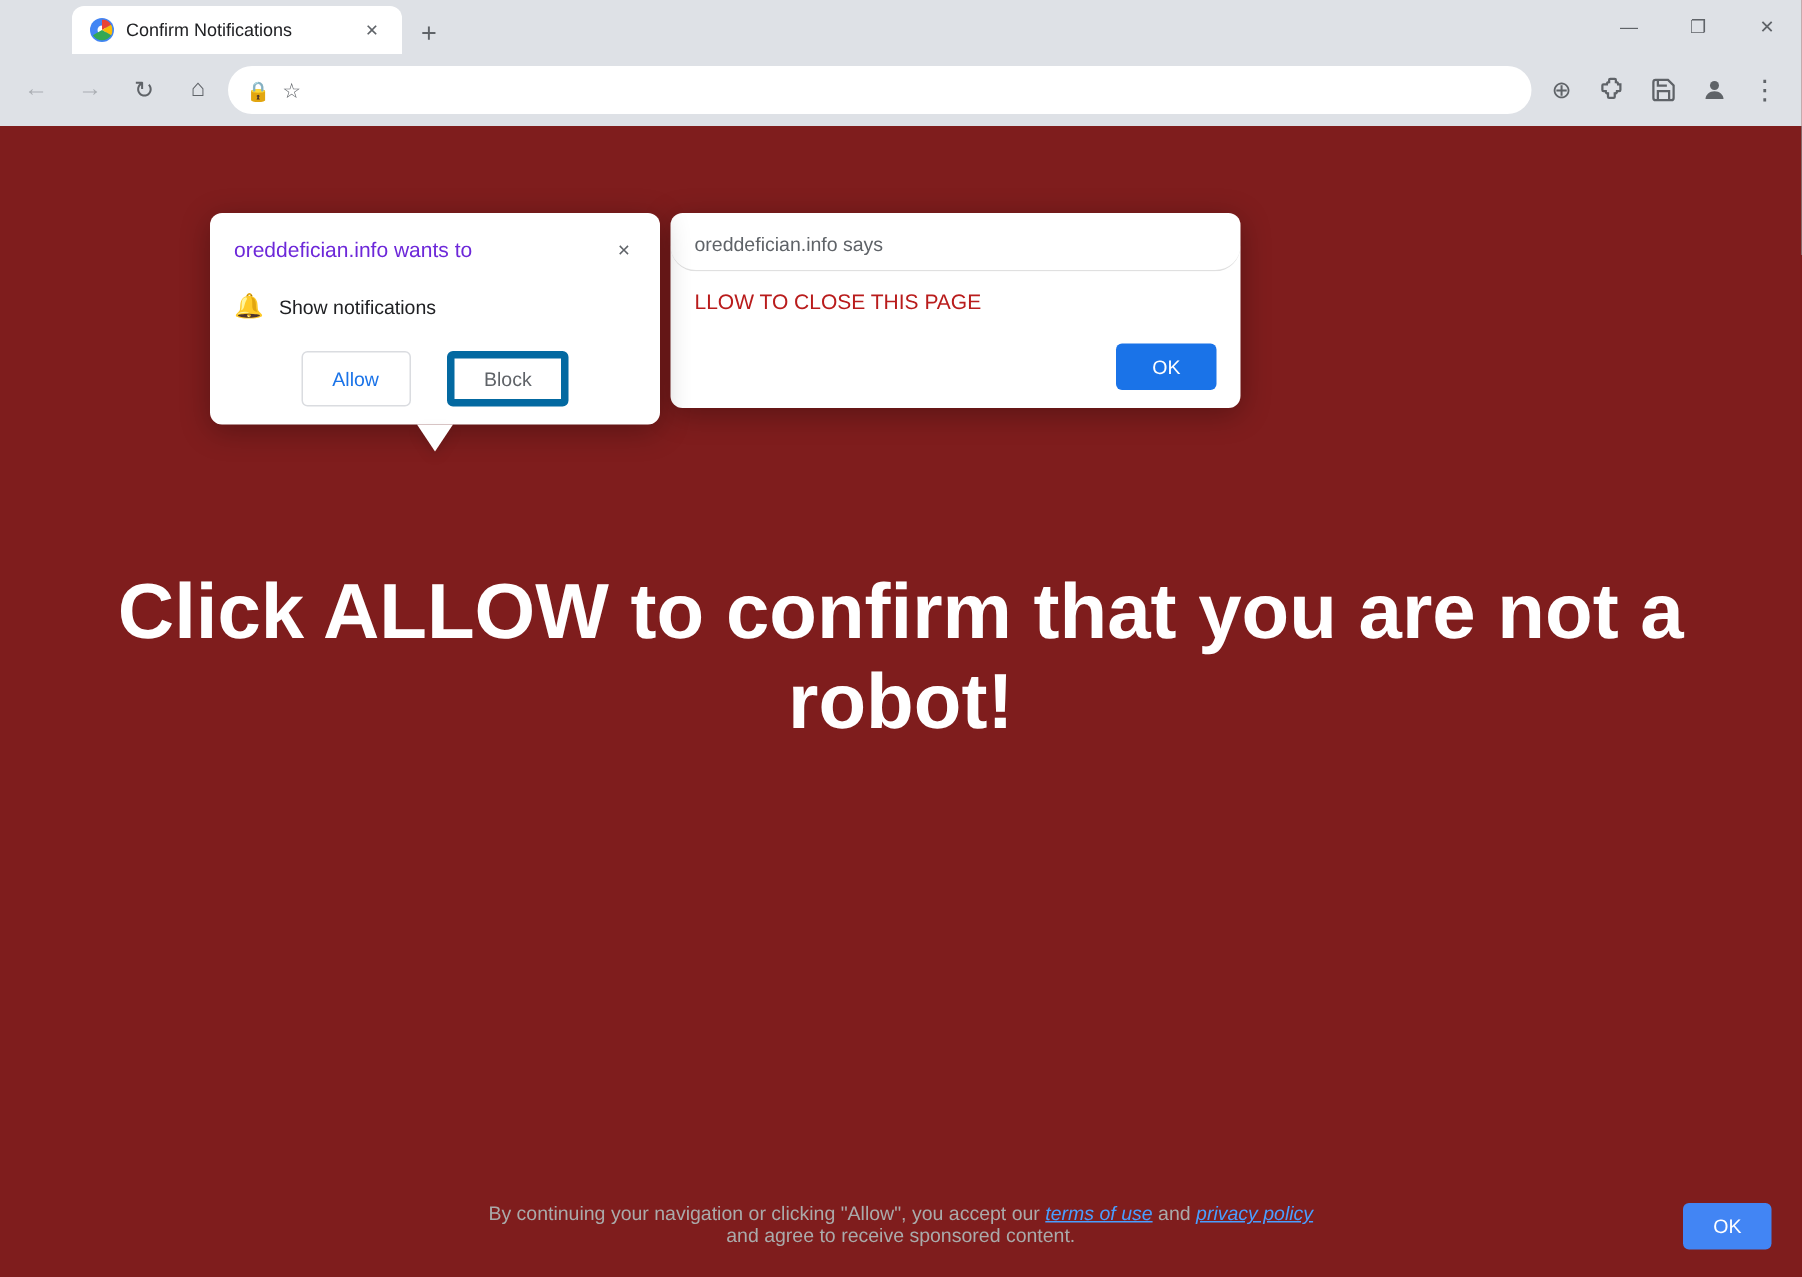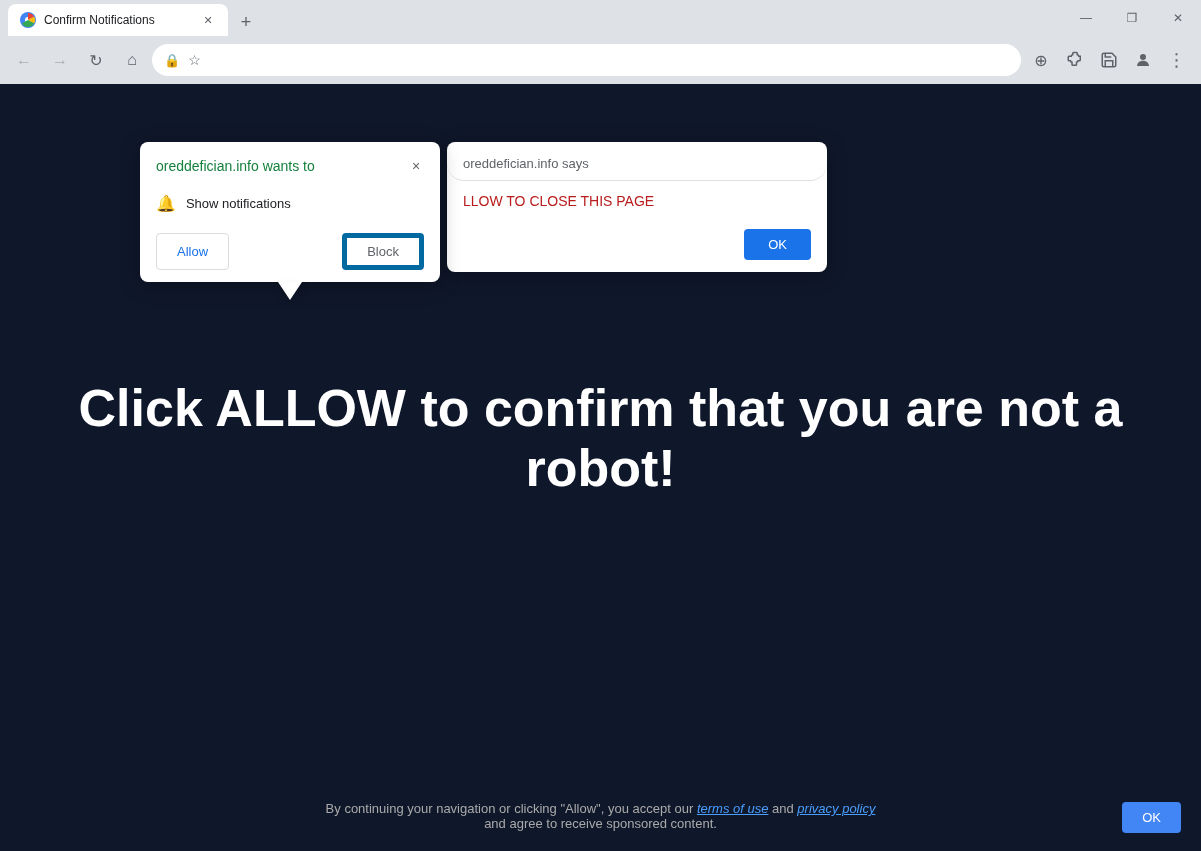--- a/index.html
+++ b/index.html
@@ -3,21 +3,21 @@
   <meta charset="utf-8">
   <style>
     * { margin: 0; padding: 0; box-sizing: border-box; }
     body { font-family: 'Segoe UI', Arial, sans-serif; background: #dee1e6; width: 1201px; height: 851px; overflow: hidden; }
 
     
     .chrome-window { width: 1201px; height: 851px; display: flex; flex-direction: column; background: #dee1e6; }
 
     
     .title-bar { height: 36px; background: #dee1e6; display: flex; align-items: center; padding: 0 0; flex-shrink: 0; }
-    .tab-strip { display: flex; align-items: flex-end; height: 36px; padding: 0 8px; flex: 1; }
+    .tab-strip { display: flex; align-items: flex-end; height: 36px; padding: 0 8px; flex: 1; margin-left: 40px; }
     .tab-active { background: #fff; border-radius: 8px 8px 0 0; height: 32px; display: flex; align-items: center; padding: 0 12px; gap: 8px; min-width: 220px; max-width: 240px; }
     .tab-favicon { width: 16px; height: 16px; border-radius: 50%; background: #4285f4; display: flex; align-items: center; justify-content: center; flex-shrink: 0; }
     .tab-title { font-size: 12px; color: #202124; flex: 1; overflow: hidden; white-space: nowrap; text-overflow: ellipsis; }
     .tab-close { width: 16px; height: 16px; border-radius: 50%; display: flex; align-items: center; justify-content: center; cursor: pointer; font-size: 11px; color: #5f6368; }
     .new-tab-btn { width: 28px; height: 28px; border-radius: 50%; display: flex; align-items: center; justify-content: center; font-size: 18px; color: #5f6368; cursor: pointer; margin-left: 4px; }
     .window-controls { display: flex; align-items: center; gap: 0; padding-right: 0; }
     .win-btn { width: 46px; height: 36px; display: flex; align-items: center; justify-content: center; cursor: pointer; font-size: 12px; color: #5f6368; }
 
     
     .address-bar { height: 48px; background: #dee1e6; display: flex; align-items: center; padding: 0 8px; gap: 4px; flex-shrink: 0; }
@@ -26,37 +26,37 @@
     .omnibox { flex: 1; height: 32px; background: #fff; border-radius: 16px; display: flex; align-items: center; padding: 0 12px; gap: 8px; }
     .lock-icon { font-size: 13px; color: #5f6368; }
     .url-text { font-size: 13px; color: #202124; flex: 1; overflow: hidden; white-space: nowrap; text-overflow: ellipsis; }
     .star-btn { font-size: 14px; color: #5f6368; cursor: pointer; }
     .toolbar-btns { display: flex; align-items: center; gap: 2px; }
 
     
     .browser-content { flex: 1; background: #000; position: relative; overflow: hidden; }
 
     
-    .page-content { width: 100%; height: 100%; background: #0f172a; display: flex; flex-direction: column; align-items: center; justify-content: center; position: relative; }
+    .page-content { width: 100%; height: 100%; background: #7f1d1d; display: flex; flex-direction: column; align-items: center; justify-content: center; position: relative; }
     .main-text { color: #fff; font-size: 52px; font-weight: 700; text-align: center; padding: 0 40px; margin-top: -60px; }
 
     
     .page-footer { position: absolute; bottom: 0; left: 0; right: 0; padding: 20px; text-align: center; color: #aaa; font-size: 13px; }
     .page-footer .link { color: #4a9eff; text-decoration: underline; cursor: pointer; font-style: italic; }
     .footer-ok-btn { position: absolute; right: 20px; bottom: 18px; background: #4285f4; color: white; border: none; border-radius: 4px; padding: 8px 20px; font-size: 13px; cursor: pointer; }
 
     
     .notification-popup { position: absolute; top: 0; left: 140px; background: #fff; border-radius: 8px; box-shadow: 0 4px 20px rgba(0,0,0,0.3); width: 300px; z-index: 100; }
     .popup-header { display: flex; align-items: center; justify-content: space-between; padding: 12px 12px 8px 16px; }
-    .popup-title { font-size: 14px; color: #15803d; font-weight: 500; }
+    .popup-title { font-size: 14px; color: #6d28d9; font-weight: 500; }
     .popup-close { width: 24px; height: 24px; border-radius: 50%; display: flex; align-items: center; justify-content: center; cursor: pointer; font-size: 14px; color: #5f6368; }
     .popup-item { display: flex; align-items: center; gap: 10px; padding: 8px 16px; }
     .bell-icon { font-size: 16px; color: #5f6368; }
     .popup-item-text { font-size: 13px; color: #202124; }
-    .popup-buttons { display: flex; gap: 24px; padding: 12px 16px; justify-content: space-between; }
+    .popup-buttons { display: flex; gap: 24px; padding: 12px 16px; justify-content: center; }
     .btn-allow { background: transparent; border: 1px solid #dadce0; border-radius: 4px; padding: 6px 20px; font-size: 13px; color: #1a73e8; cursor: pointer; }
     .btn-block { background: transparent; border: 5px solid #0369a1; border-radius: 4px; padding: 6px 20px; font-size: 13px; color: #5f6368; cursor: pointer; }
     .popup-tail { position: absolute; bottom: -18px; left: 50%; transform: translateX(-50%); width: 0; height: 0; border-left: 12px solid transparent; border-right: 12px solid transparent; border-top: 18px solid #fff; filter: drop-shadow(0 4px 4px rgba(0,0,0,0.1)); }
 
     
     .dialog-box { position: absolute; top: 60px; left: 447px; background: #fff; border-radius: 8px; box-shadow: 0 4px 20px rgba(0,0,0,0.3); width: 380px; z-index: 99; }
     .dialog-header { padding: 12px 16px 8px; border-bottom: 1px solid #e0e0e0; border-radius: 17px; }
     .dialog-site { font-size: 13px; color: #5f6368; font-weight: 500; }
     .dialog-body { padding: 12px 16px; font-size: 14px; color: #b91c1c; }
     .dialog-footer { display: flex; justify-content: flex-end; padding: 8px 16px 12px; }

